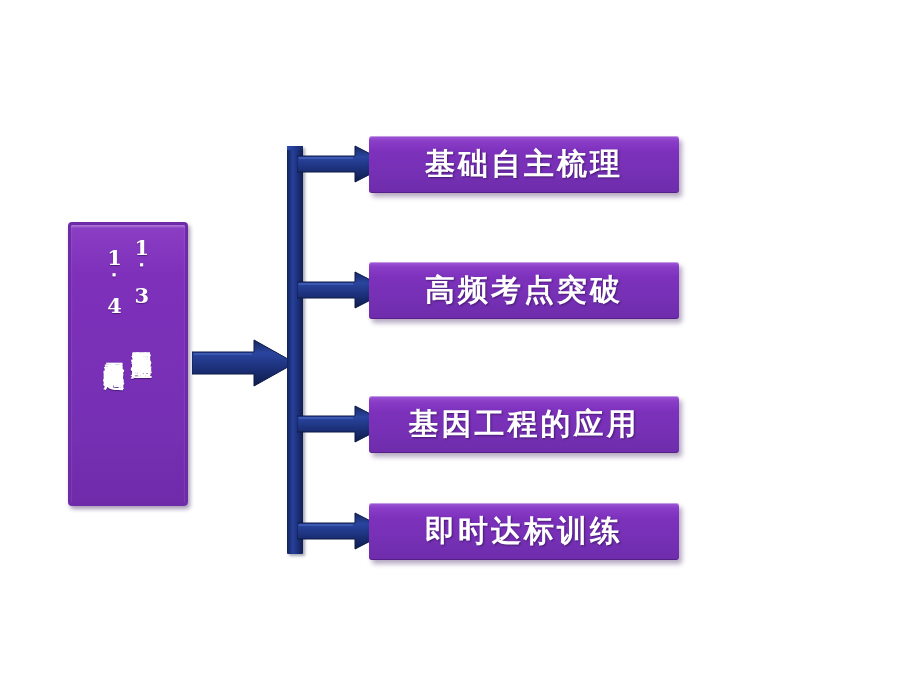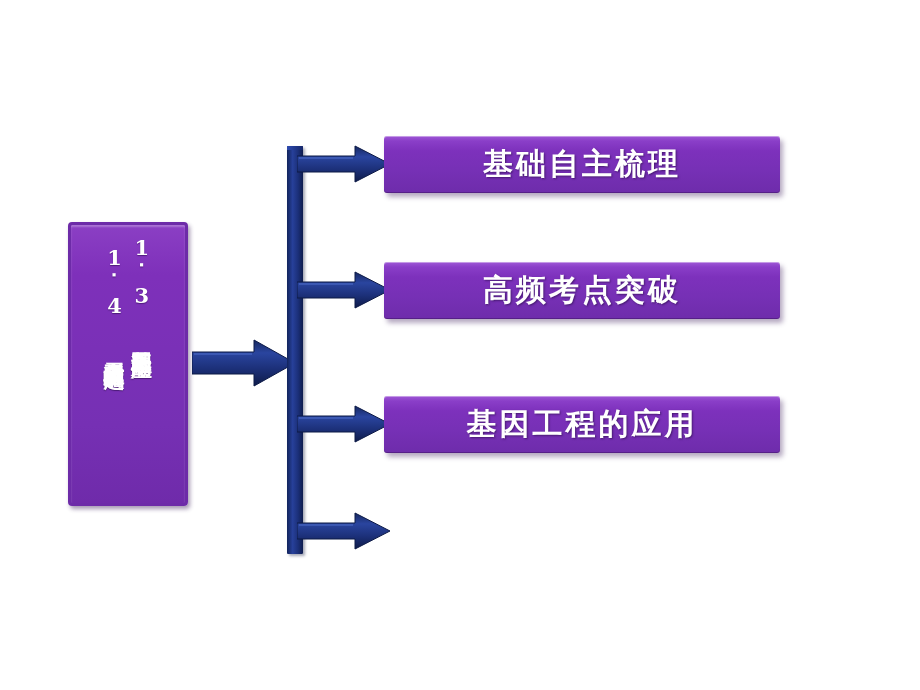--- a/index.html
+++ b/index.html
@@ -91,22 +91,22 @@
   .branch-arrow {
     position: absolute;
     left: 297px;
     width: 94px;
     height: 38px;
   }
 
   
   .section-box {
     position: absolute;
-    left: 384px;
-    width: 396px;
+    left: 369px;
+    width: 310px;
     height: 57px;
     box-sizing: border-box;
     border-radius: 3px;
     background: linear-gradient(180deg,
         #9f58d6 0%,
         #8a3ec8 9%,
         #7d31bc 26%,
         #7630b5 62%,
         #6e2cab 100%);
     box-shadow: 3px 4px 5px rgba(70, 40, 100, 0.40),
@@ -228,14 +228,17 @@
   </div>
 
   <div class="section-box box-2">
     <span class="section-label">高频考点突破</span>
   </div>
 
   <div class="section-box box-3">
     <span class="section-label">基因工程的应用</span>
   </div>
 
+  <div class="section-box box-4">
+    <span class="section-label">即时达标训练</span>
+  </div>
 
 </div>
 
 </body></html>

